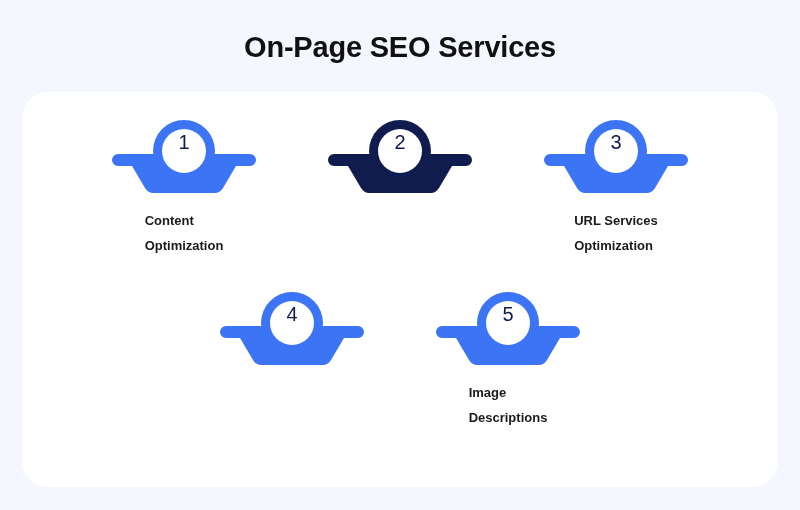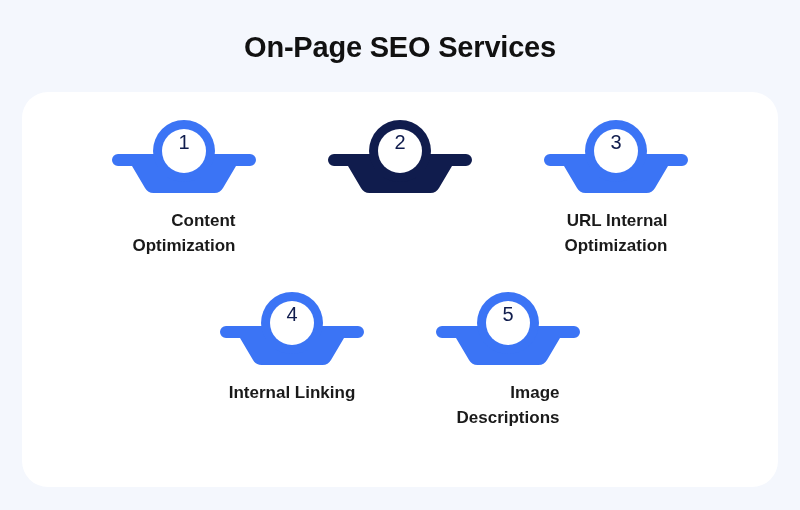--- a/index.html
+++ b/index.html
@@ -102,22 +102,22 @@
     height: 44px;
     line-height: 44px;
     text-align: center;
     font-size: 20px;
     font-weight: 400;
     color: #101c4d;
   }
 
   .item-label {
     margin-top: 14px;
-    text-align: right;
-    font-size: 17px;
+    text-align: left;
+    font-size: 13px;
     font-weight: 600;
     color: #1a1a1a;
     line-height: 25px;
     max-width: 186px;
     white-space: pre-line;
   }
 </style>
 </head>
 <body>
 
@@ -168,42 +168,41 @@
               <g>
                 <path d="M9 46 h132 a6 6 0 0 1 6 6 v0 a6 6 0 0 1 -6 6 h-14 l-13 22 a10 10 0 0 1 -8.5 5 h-61 a10 10 0 0 1 -8.5 -5 l-13 -22 h-14 a6 6 0 0 1 -6 -6 v0 a6 6 0 0 1 6 -6 z" fill="#3b74f5"></path>
                 <circle cx="75" cy="43" r="31" fill="#3b74f5"></circle>
                 <circle cx="75" cy="43" r="22" fill="#ffffff"></circle>
               </g>
             </svg>
             <div class="badge-number">
               <span>3</span>
             </div>
           </div>
-          <div class="item-label">URL Internal
+          <div class="item-label">URL Services
 Optimization</div>
         </div>
 
       </div>
 
       <div class="row row-bottom">
 
         <div class="item">
           <div class="badge">
             <svg viewBox="0 0 150 86" xmlns="http://www.w3.org/2000/svg" aria-hidden="true">
               <g>
                 <path d="M9 46 h132 a6 6 0 0 1 6 6 v0 a6 6 0 0 1 -6 6 h-14 l-13 22 a10 10 0 0 1 -8.5 5 h-61 a10 10 0 0 1 -8.5 -5 l-13 -22 h-14 a6 6 0 0 1 -6 -6 v0 a6 6 0 0 1 6 -6 z" fill="#3b74f5"></path>
                 <circle cx="75" cy="43" r="31" fill="#3b74f5"></circle>
                 <circle cx="75" cy="43" r="22" fill="#ffffff"></circle>
               </g>
             </svg>
             <div class="badge-number">
               <span>4</span>
             </div>
           </div>
-          <div class="item-label">Internal Linking</div>
         </div>
 
         <div class="item">
           <div class="badge">
             <svg viewBox="0 0 150 86" xmlns="http://www.w3.org/2000/svg" aria-hidden="true">
               <g>
                 <path d="M9 46 h132 a6 6 0 0 1 6 6 v0 a6 6 0 0 1 -6 6 h-14 l-13 22 a10 10 0 0 1 -8.5 5 h-61 a10 10 0 0 1 -8.5 -5 l-13 -22 h-14 a6 6 0 0 1 -6 -6 v0 a6 6 0 0 1 6 -6 z" fill="#3b74f5"></path>
                 <circle cx="75" cy="43" r="31" fill="#3b74f5"></circle>
                 <circle cx="75" cy="43" r="22" fill="#ffffff"></circle>
               </g>

